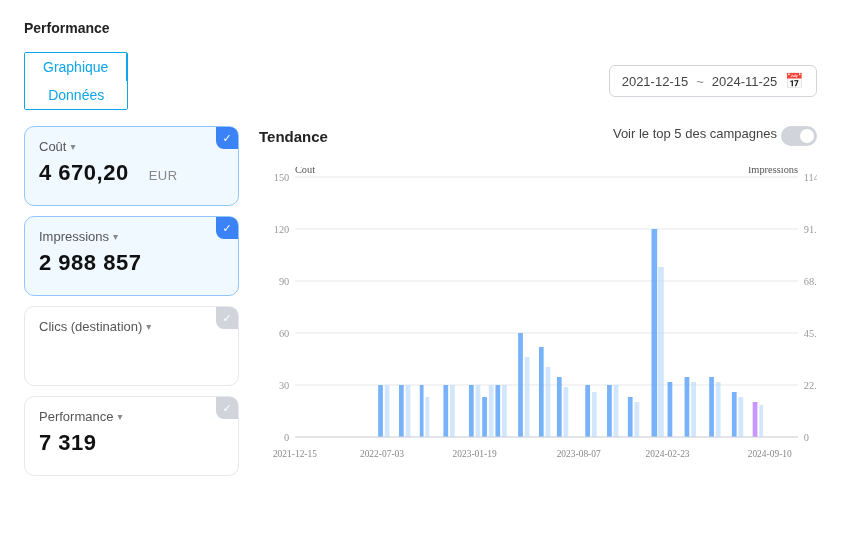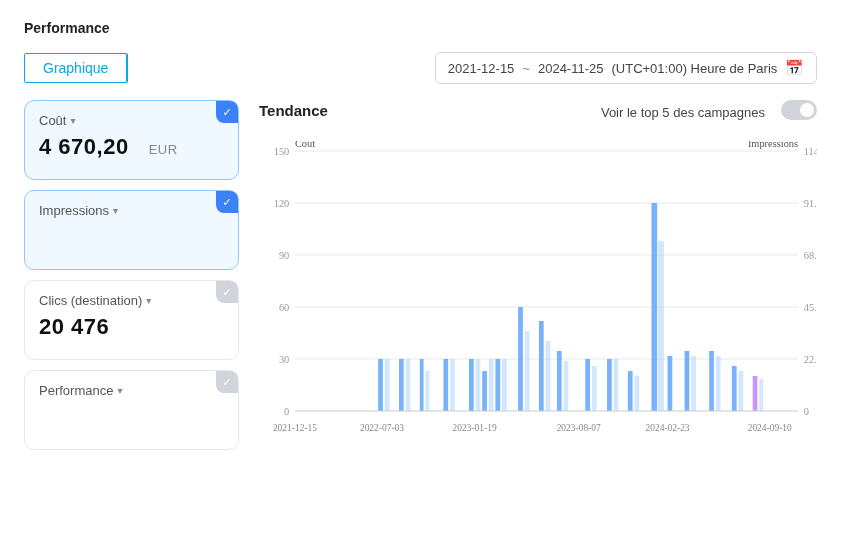--- a/index.html
+++ b/index.html
@@ -142,22 +142,22 @@
       justify-content: space-between;
       margin-bottom: 21px;
     }
     .tendance-title {
       font-size: 15px;
       font-weight: 600;
       color: #222;
     }
     .top5-toggle {
       display: flex;
-      align-items: flex-end;
-      gap: 16px;
+      align-items: flex-start;
+      gap: 4px;
       font-size: 13px;
       color: #444;
     }
     .toggle-switch {
       width: 36px;
       height: 20px;
       border-radius: 10px;
       background: #d1d5db;
       position: relative;
       cursor: pointer;
@@ -185,26 +185,26 @@
     }
   </style>
 </head>
 <body>
 
 <h1>Performance</h1>
 
 <div class="toolbar">
   <div class="tab-group">
     <button class="tab active">Graphique</button>
+    <button class="tab">Données</button>
   </div>
   <div class="date-range">
     <span>2021-12-15</span>
     <span class="arrow">~</span>
     <span>2024-11-25</span>
-    <span>(UTC+01:00) Heure de Paris</span>
     <span class="calendar-icon">📅</span>
   </div>
 </div>
 
 <div class="main-content">
   <div class="metrics-panel">
 
     <div class="metric-card selected">
       <div class="check-badge">✓</div>
       <div class="metric-label">
@@ -215,38 +215,41 @@
         <span>4 670,20</span><span class="unit">EUR</span>
       </div>
     </div>
 
     <div class="metric-card selected">
       <div class="check-badge">✓</div>
       <div class="metric-label">
         <span>Impressions</span>
         <span class="chevron">▾</span>
       </div>
+      <div class="metric-value">
+        <span>2 988 857</span>
+      </div>
     </div>
 
     <div class="metric-card">
       <div class="check-badge-gray">✓</div>
       <div class="metric-label">
         <span>Clics (destination)</span>
         <span class="chevron">▾</span>
       </div>
-      <div class="metric-value">
-        <span>20 476</span>
-      </div>
     </div>
 
     <div class="metric-card">
       <div class="check-badge-gray">✓</div>
       <div class="metric-label">
         <span>Performance</span>
         <span class="chevron">▾</span>
+      </div>
+      <div class="metric-value">
+        <span>7 319</span>
       </div>
     </div>
 
   </div>
 
   <div class="chart-panel">
     <div class="chart-header">
       <span class="tendance-title">Tendance</span>
       <div class="top5-toggle">
         <span>Voir le top 5 des campagnes</span>

